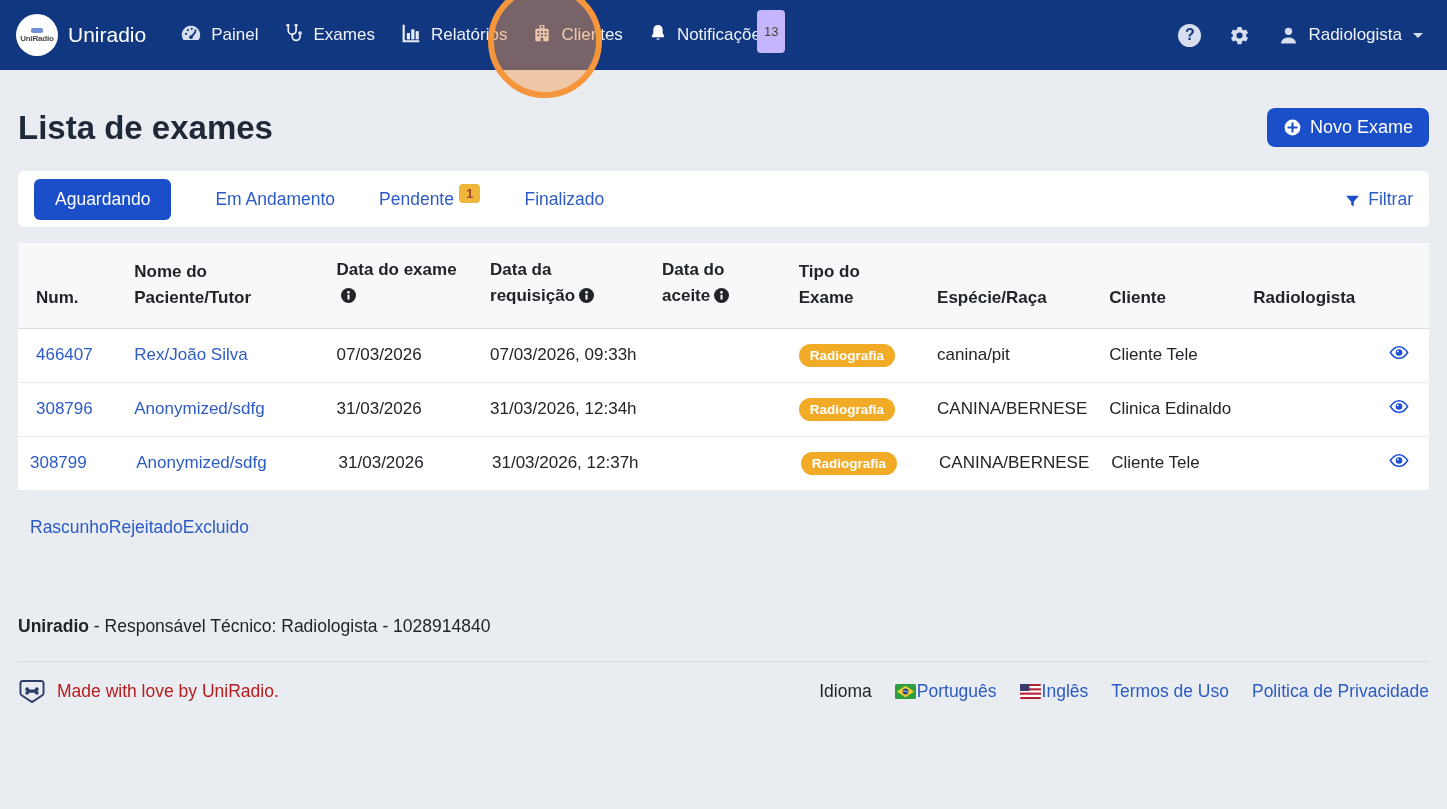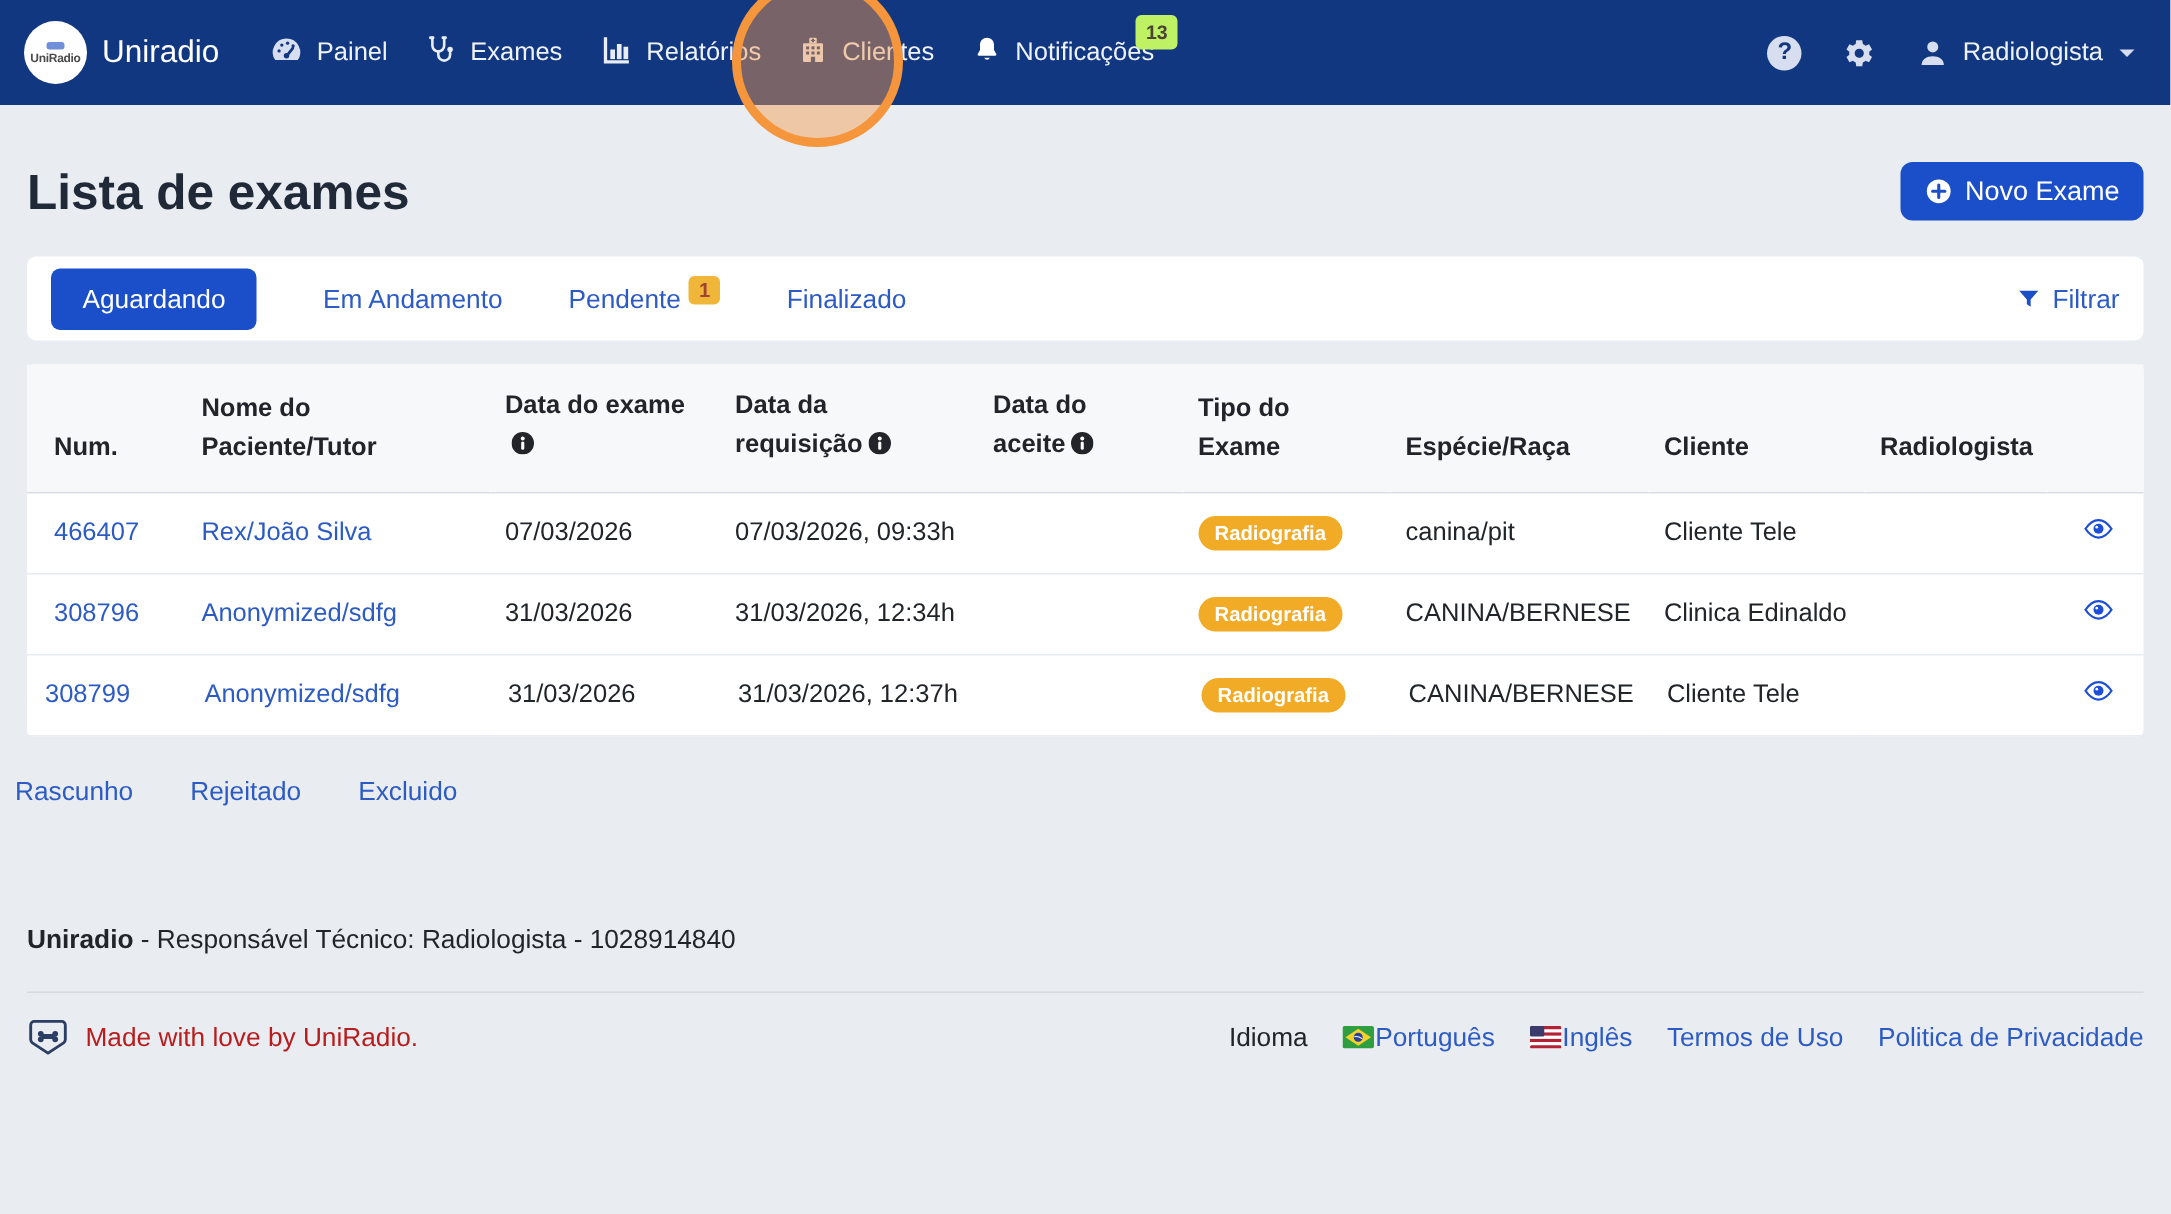--- a/index.html
+++ b/index.html
@@ -10,55 +10,55 @@
   }
   
   .navbar { height:70px; background:#123781; display:flex; align-items:center; padding:0 24px 0 16px; position:relative; }
   .brand { display:flex; align-items:center; gap:10px; margin-right:34px; cursor:pointer; }
   .logo-circle { width:42px; height:42px; border-radius:50%; background:#fff; display:flex; flex-direction:column; align-items:center; justify-content:center; }
   .logo-bone { width:12px; height:5px; background:#6f8fd8; border-radius:2px; margin-bottom:1px; }
   .logo-text { font-size:8px; font-weight:bold; color:#4a4a4a; letter-spacing:-0.2px; }
   .brand-name { color:#fff; font-size:21px; }
   .nav-item { display:flex; align-items:center; gap:9px; height:70px; color:#eef2fa; font-size:17px; margin-right:25px; cursor:pointer; position:relative; }
   .nav-item svg { flex:0 0 auto; }
-  .nav-badge { position:absolute; top:10px; right:-16px; background:#bef264; color:#4a4336; font-size:13px; font-weight:bold; padding:3px 7px; border-radius:4px; line-height:17px; }
+  .nav-badge { position:absolute; top:10px; right:-16px; background:#c4b5fd; color:#4a4336; font-size:13px; font-weight:normal; padding:13px 7px; border-radius:4px; line-height:17px; }
   .nav-right { margin-left:auto; display:flex; align-items:center; gap:27px; }
   .help-circle { width:23px; height:23px; border-radius:50%; background:#d6def0; color:#123781; font-weight:bold; font-size:16px; display:flex; align-items:center; justify-content:center; cursor:pointer; }
   .user-menu { display:flex; align-items:center; gap:9px; color:#eef2fa; font-size:17px; cursor:pointer; }
   .caret-down { width:0; height:0; border-left:5px solid transparent; border-right:5px solid transparent; border-top:5px solid #d6def0; margin-left:2px; }
   
   .highlight-circle { position:absolute; left:488px; top:-16px; width:114px; height:114px; border-radius:50%;
     border:6px solid #f5953c; background:rgba(243,152,73,0.45); z-index:60; pointer-events:none; }
   
   .page-header { display:flex; align-items:center; justify-content:space-between; margin:38px 18px 24px; }
   .page-title { font-size:33px; font-weight:bold; color:#1f2937; }
   .btn-primary { background:#1b4ec9; border:none; color:#fff; font-size:18px; font-family:inherit;
     padding:9px 16px; border-radius:8px; display:flex; align-items:center; gap:8px; cursor:pointer; }
   
   .tabs-card { background:#fff; border-radius:6px; margin:12px 18px 16px; padding:7px 16px; display:flex; align-items:center; min-height:56px; }
   .tab-active { background:#1b4ec9; color:#fff; font-size:17.5px; padding:10px 21px; border-radius:6px; cursor:pointer; }
   .tab-link { color:#2d5bc4; font-size:17.5px; margin-left:44px; cursor:pointer; position:relative; }
   .tab-badge { background:#f0b63a; color:#a04432; font-size:13.5px; font-weight:bold; padding:2px 7px; border-radius:4px; margin-left:5px; position:relative; top:-7px; }
-  .filter-link { margin-left:auto; display:flex; align-items:center; gap:7px; color:#2d5bc4; font-size:17.5px; cursor:pointer; }
+  .filter-link { margin-left:auto; display:flex; align-items:flex-end; gap:7px; color:#2d5bc4; font-size:17.5px; cursor:pointer; }
   
   .table-card { background:#fff; margin:0 18px; border-radius:4px; }
   table { width:100%; border-collapse:collapse; font-size:17px; }
   thead th { background:#f7f8fa; text-align:left; vertical-align:bottom; font-weight:bold; color:#212529;
     padding:14px 10px 16px; border-bottom:1px solid #dadde2; }
   thead th:first-child, tbody td:first-child { padding-left:18px; }
   th .hwrap { line-height:1.55; }
   td { padding:15px 10px; border-bottom:1px solid #e8ebef; vertical-align:middle; color:#212529; }
   tbody tr:last-child td { border-bottom:1px solid #e8ebef;padding-left:12px; }
   a.cell-link, a.plain-link { color:#2d5bc4; text-decoration:none; cursor:pointer; }
   .exam-badge { display:inline-block; background:#f2ab26; color:#fff; font-weight:bold; font-size:13.5px;
     padding:4px 11px; border-radius:12px; white-space:nowrap; }
   .eye-cell { text-align:right; padding-right:20px; }
   .info-icon { display:inline-block; vertical-align:-2px; margin-left:4px; cursor:pointer; }
   
-  .secondary-links { margin:26px 10px 0; display:flex; gap:38px; font-size:17.5px; }
+  .secondary-links { margin:26px 30px 0; display:flex; font-size:17.5px; }
   
   .footer-info { margin:78px 18px 0; font-size:17.5px; color:#212529; }
   .footer-info b { font-weight:bold; }
   .footer-divider { border:none; border-top:1px solid #d5dae1; margin:24px 18px 0; }
   .footer-bottom { margin:0 18px; padding:17px 0; display:flex; align-items:center; font-size:17.5px; }
   .made-with { display:flex; align-items:center; gap:11px; color:#b91c1c; }
   .footer-right { margin-left:auto; display:flex; align-items:center; gap:23px; }
   .lang-item { display:flex; align-items:center; gap:1px; cursor:pointer; }
   .lang-label { color:#212529; }
   .flag { display:inline-block; line-height:0; }

